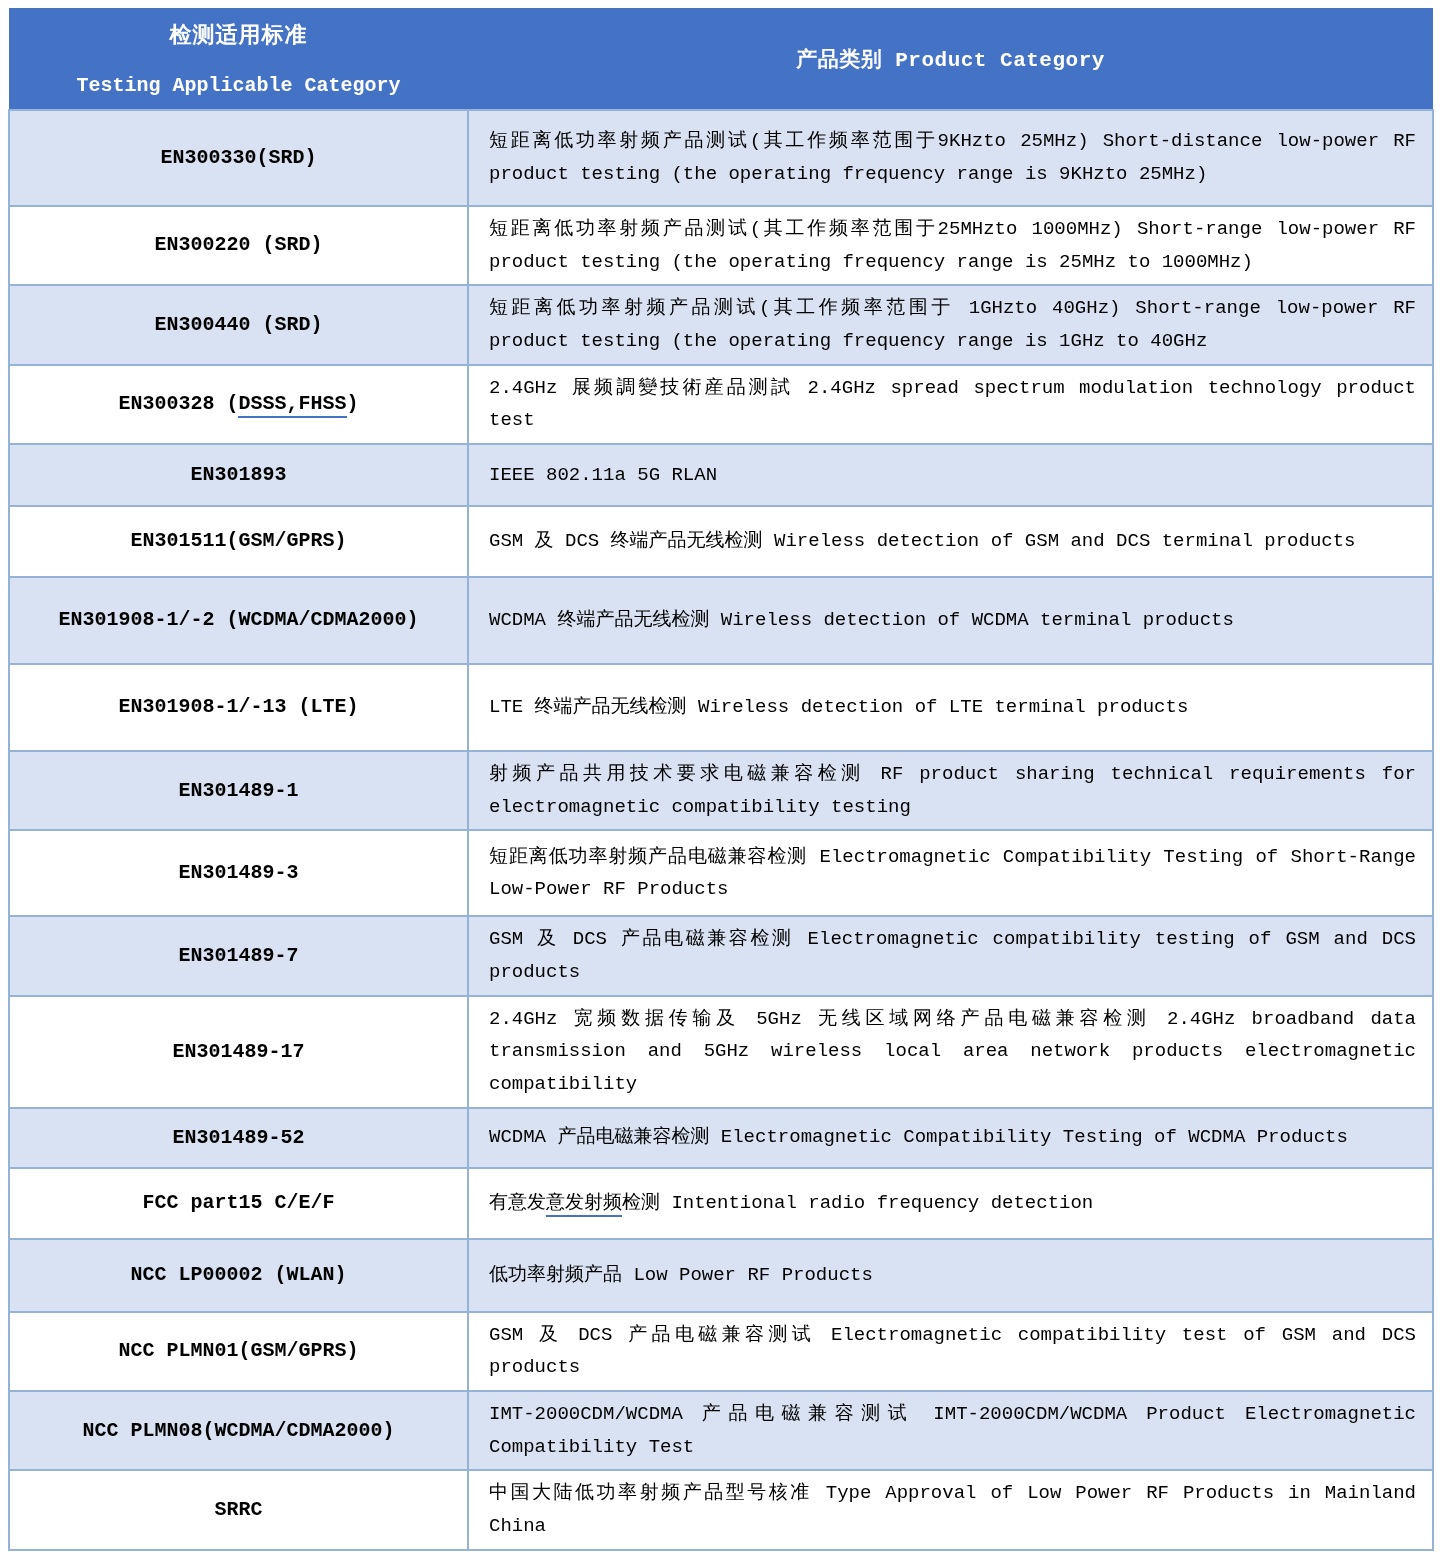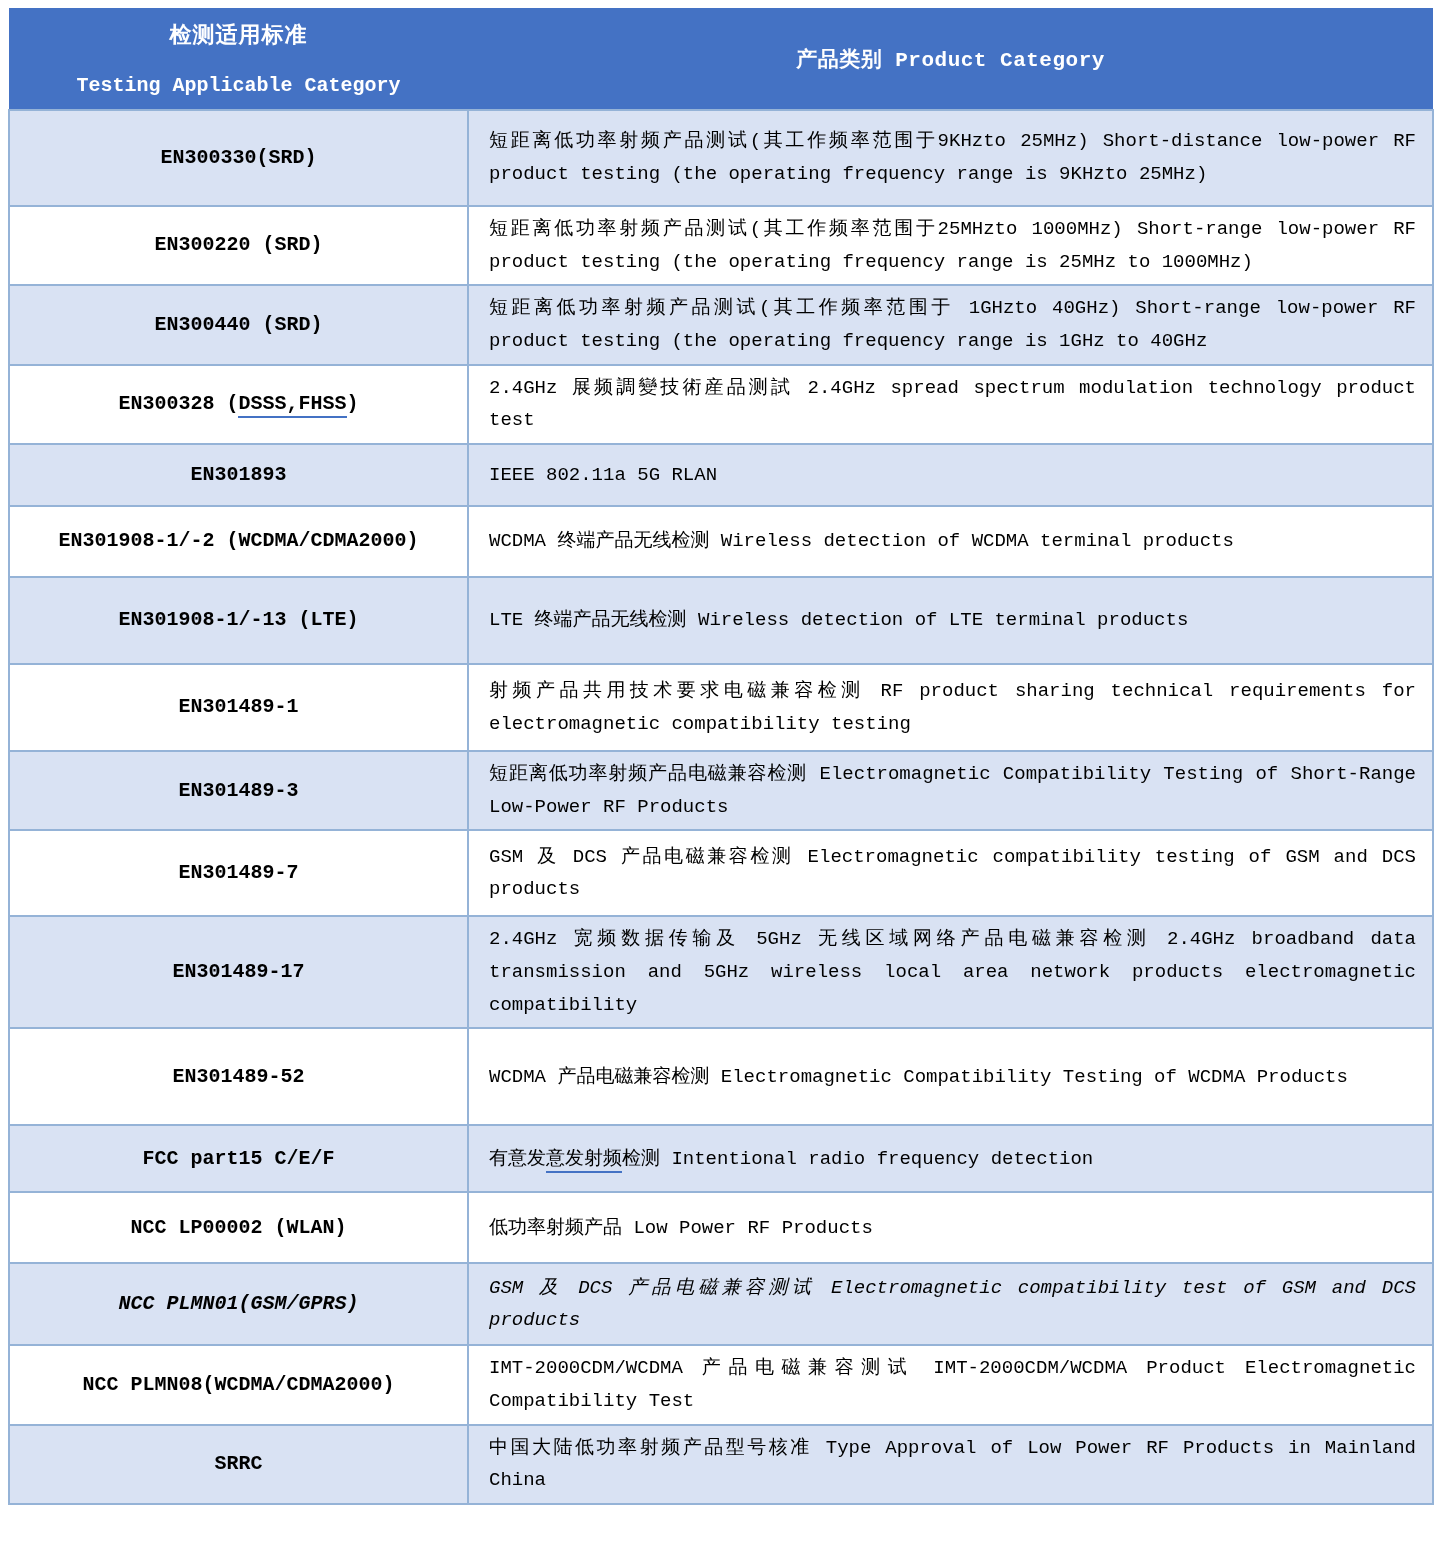--- a/index.html
+++ b/index.html
@@ -62,23 +62,23 @@
   tbody tr:nth-child(3){height:77px;}
   tbody tr:nth-child(4){height:67px;}
   tbody tr:nth-child(5){height:62px;}
   tbody tr:nth-child(6){height:71px;}
   tbody tr:nth-child(7){height:87px;}
   tbody tr:nth-child(8){height:87px;}
   tbody tr:nth-child(9){height:79px;}
   tbody tr:nth-child(10){height:86px;}
   tbody tr:nth-child(11){height:71px;}
   tbody tr:nth-child(12){height:97px;}
-  tbody tr:nth-child(13){height:67px;padding-left:24px;}
+  tbody tr:nth-child(13){height:60px;padding-left:24px;}
   tbody tr:nth-child(14){height:71px;padding-left:12px;}
-  tbody tr:nth-child(15){height:82px;font-style:italic;}
+  tbody tr:nth-child(15){height:73px;}
   tbody tr:nth-child(16){height:65px;}
   tbody tr:nth-child(17){height:63px;}
   tbody tr:nth-child(18){height:64px;}
   tbody tr:nth-child(19){height:60px;}
   .useg{
     border-bottom:2px solid var(--underline,#4472C4);
     padding-bottom:1px;
     font-family:Liberation Mono, monospace;
   }
 </style>
@@ -119,20 +119,24 @@
         </tr>
         <tr>
           <td class="std"><span>EN300328 (</span><span class="useg">DSSS,FHSS</span><span>)</span></td>
           <td class="cat"><span>2.4GHz 展频調變技術産品测試 2.4GHz spread spectrum modulation technology product test</span></td>
         </tr>
         <tr>
           <td class="std"><span>EN301893</span></td>
           <td class="cat"><span>IEEE 802.11a 5G RLAN</span></td>
         </tr>
         <tr>
+          <td class="std"><span>EN301511(GSM/GPRS)</span></td>
+          <td class="cat"><span>GSM 及 DCS 终端产品无线检测 Wireless detection of GSM and DCS terminal products</span></td>
+        </tr>
+        <tr>
           <td class="std"><span>EN301908-1/-2 (WCDMA/CDMA2000)</span></td>
           <td class="cat"><span>WCDMA 终端产品无线检测  Wireless detection of WCDMA terminal products</span></td>
         </tr>
         <tr>
           <td class="std"><span>EN301908-1/-13 (LTE)</span></td>
           <td class="cat"><span>LTE 终端产品无线检测  Wireless detection of LTE terminal products</span></td>
         </tr>
         <tr>
           <td class="std"><span>EN301489-1</span></td>
           <td class="cat"><span>射频产品共用技术要求电磁兼容检测 RF product sharing technical requirements for electromagnetic compatibility testing</span></td>

